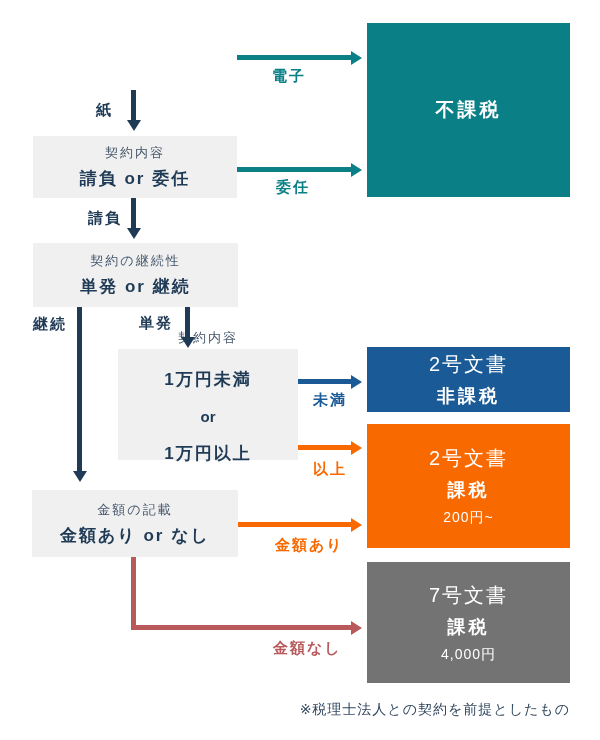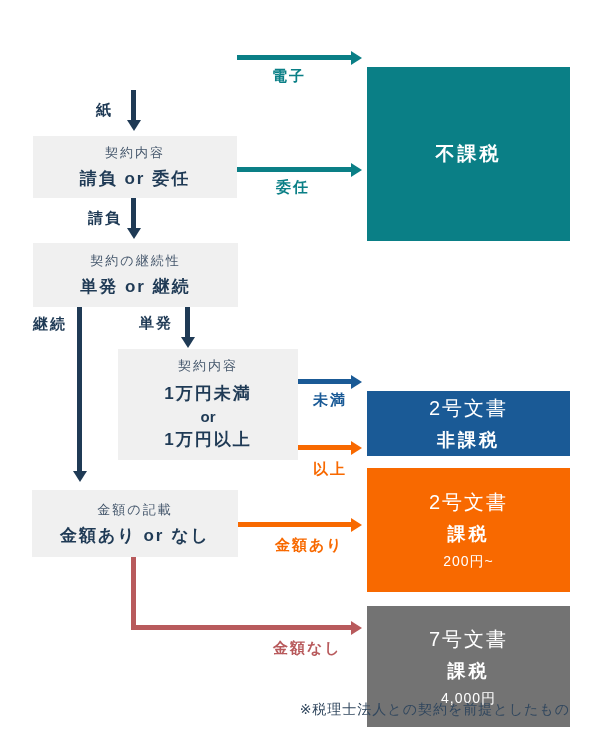--- a/index.html
+++ b/index.html
@@ -9,26 +9,26 @@
     overflow:hidden;
   }
   
   .qbox {
     position:absolute; background:#f0f0f0;
     display:flex; flex-direction:column; align-items:center; justify-content:center;
     text-align:center;
   }
   .qtitle { font-size:13px; letter-spacing:2px; color:#44566b; margin-bottom:5px; }
   .qmain  { font-size:17px; font-weight:bold; letter-spacing:2px; color:#1f3a55; }
-  .qmain.tight { margin:2px 0; }
+  .qmain.tight { margin:16px 0; }
   .qor { font-size:15px; font-weight:bold; color:#1f3a55; margin:1px 0; }
   
   .rbox {
     position:absolute; color:#ffffff; text-align:center;
-    display:flex; flex-direction:column; align-items:center; justify-content:center;margin-top:44px;
+    display:flex; flex-direction:column; align-items:center; justify-content:center;
   }
   .rsub   { font-size:20px; letter-spacing:2px; margin-bottom:6px; }
   .rmain  { font-size:18px; font-weight:bold; letter-spacing:3px; }
   .ramount{ font-size:14px; letter-spacing:1px; margin-top:7px; }
   .rbig   { font-size:19px; font-weight:bold; letter-spacing:3px; }
   
   .hl { position:absolute; height:5px; background:currentColor; }
   .vl { position:absolute; width:5px;  background:currentColor; }
   .head-r { position:absolute; width:0; height:0;
             border-top:7px solid transparent; border-bottom:7px solid transparent;

